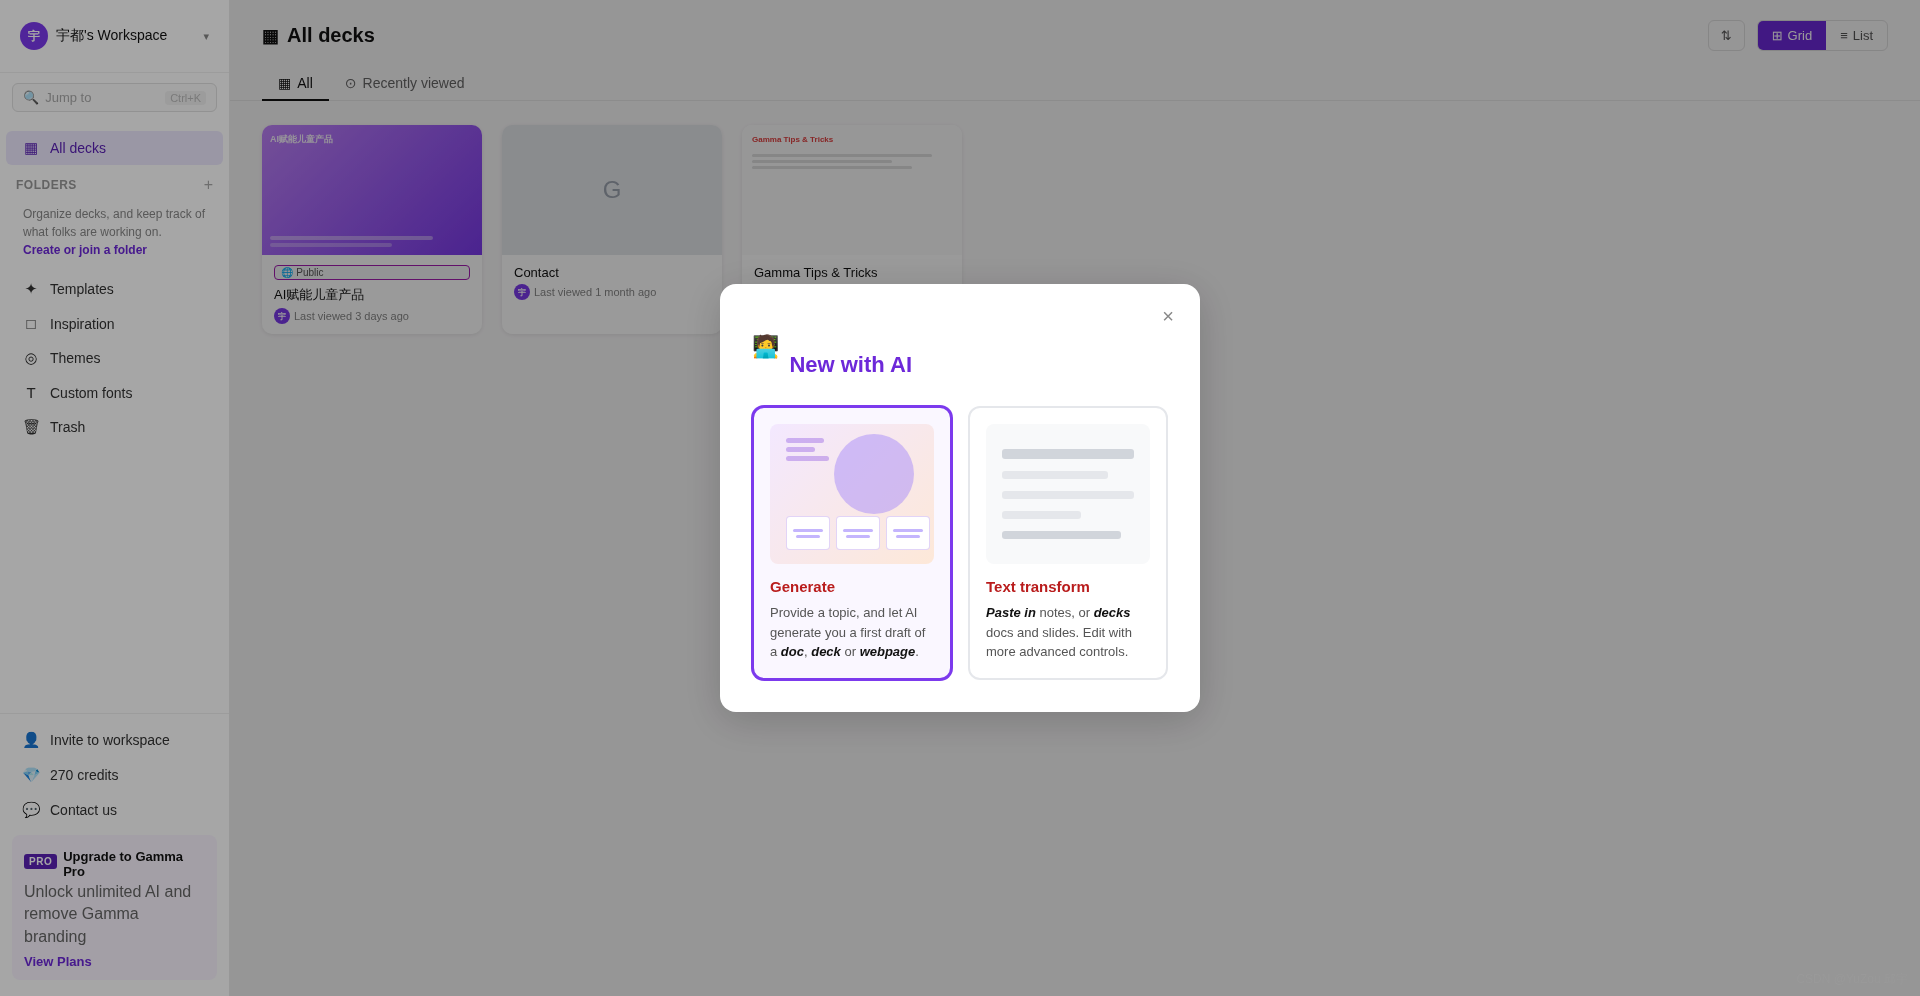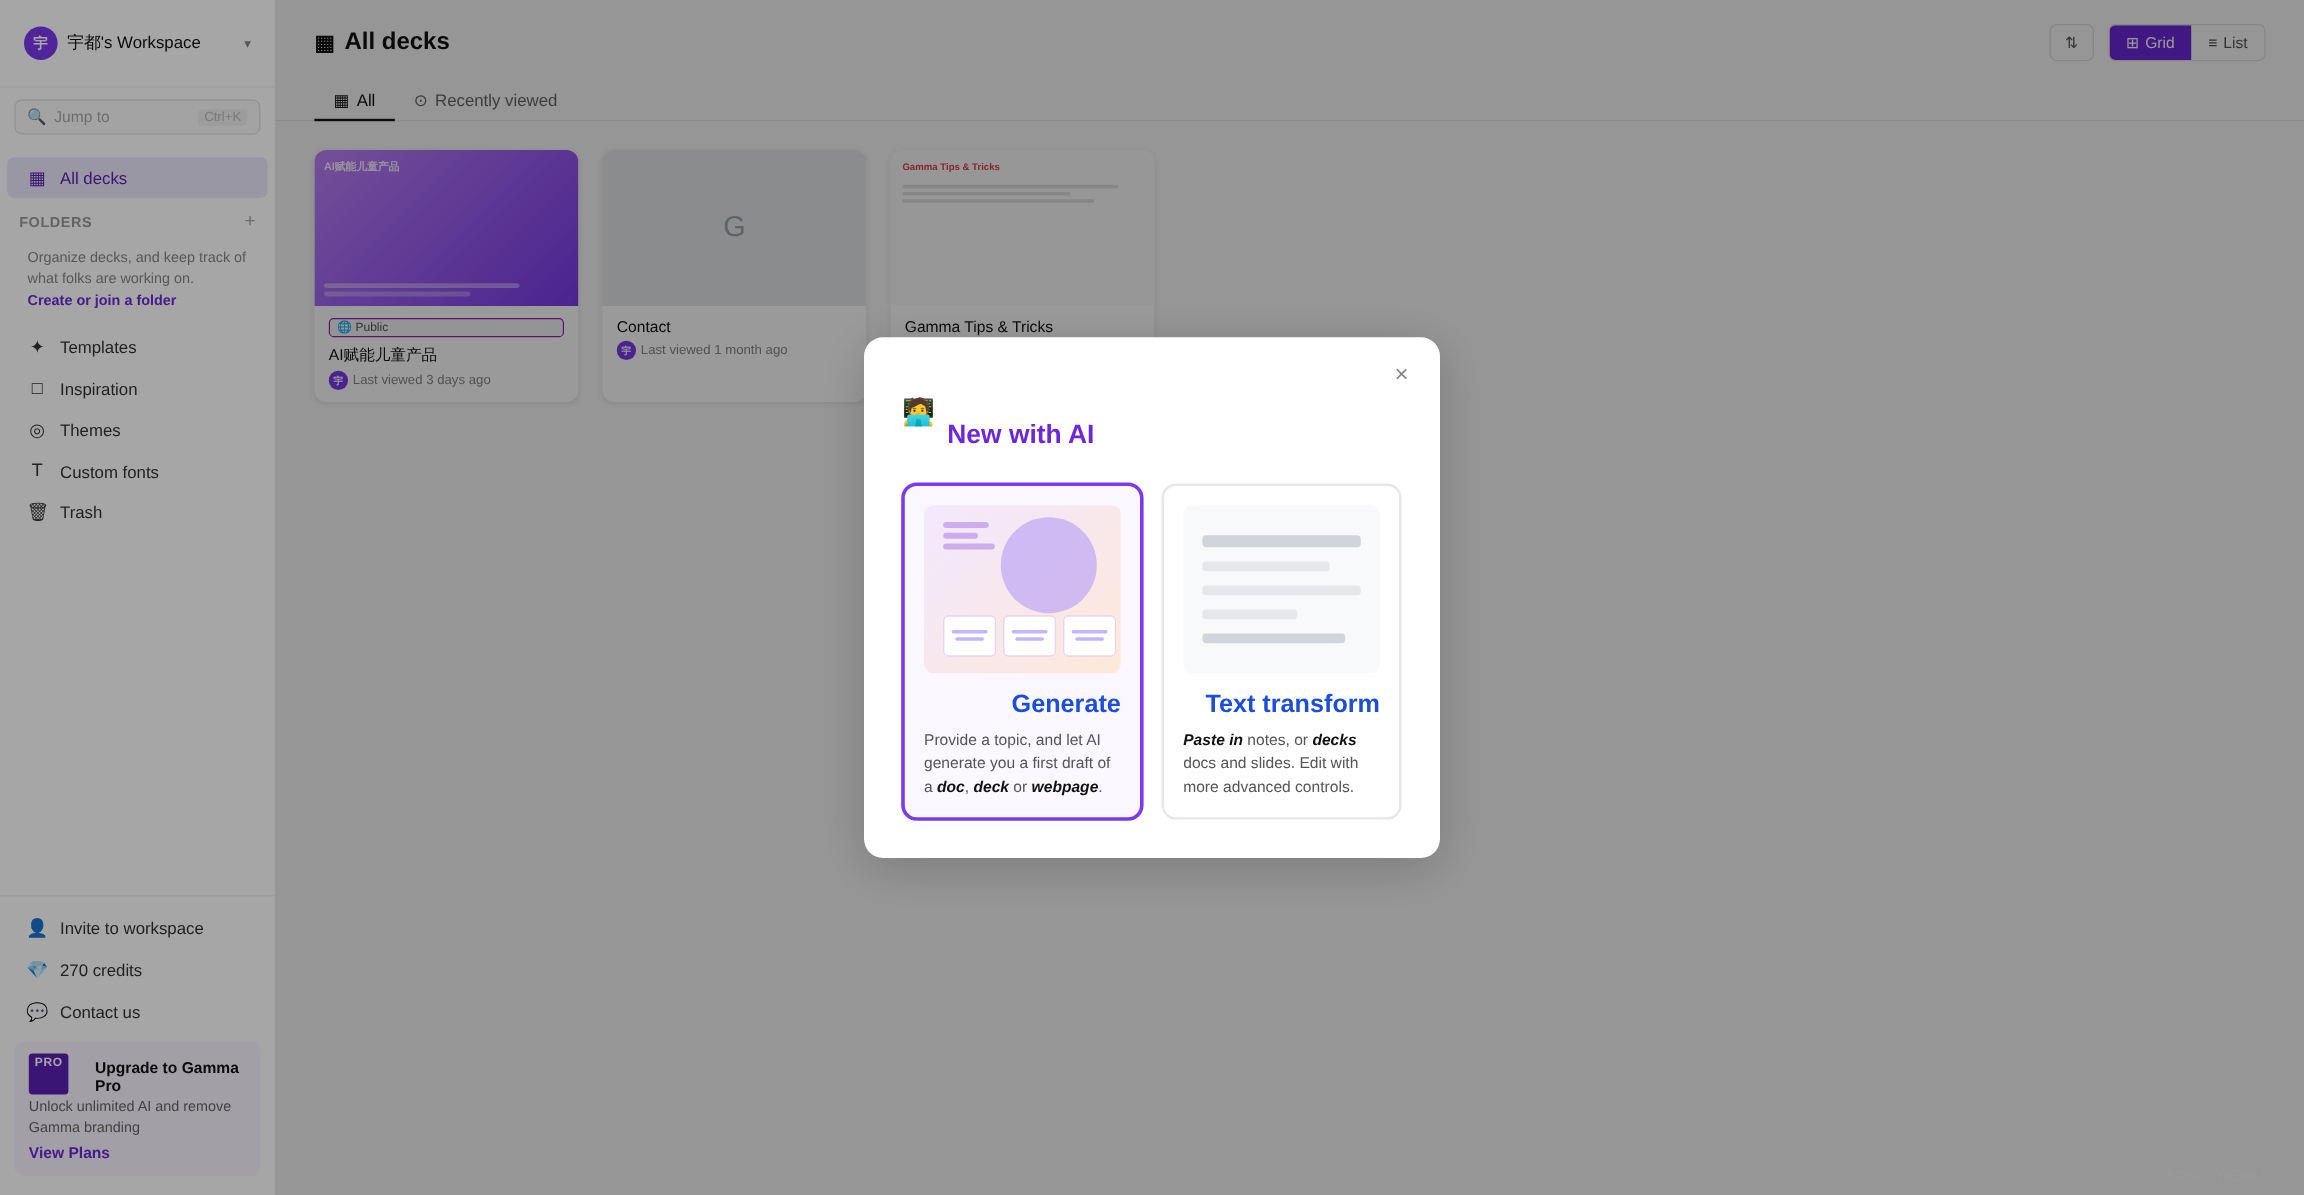--- a/index.html
+++ b/index.html
@@ -114,21 +114,21 @@
       background: #faf5ff;
       border-radius: 8px;
     }
     .pro-badge {
       background: #5b21b6; color: #fff;
       font-size: 10px; font-weight: 700;
       padding: 2px 5px; border-radius: 3px;
       letter-spacing: 0.5px;
     }
     .upgrade-title { font-size: 13px; font-weight: 600; color: #111; margin-top: 4px; }
-    .upgrade-desc { font-size: 12px; color: #666; margin: 2px 0 4px; line-height: 1.4; }
+    .upgrade-desc { font-size: 16px; color: #666; margin: 2px 0 4px; line-height: 1.4; }
     .upgrade-link { font-size: 13px; color: #6d28d9; font-weight: 700; cursor: pointer; }
 
     
     .main {
       flex: 1;
       height: 996px;
       background: #f8f7f8;
       display: flex;
       flex-direction: column;
       overflow: hidden;
@@ -290,21 +290,21 @@
     .transform-thumb {
       background: #f8f9fa;
       width: 100%; height: 100%;
       display: flex; flex-direction: column;
       align-items: flex-start;
       justify-content: center;
       padding: 16px;
       gap: 6px;
     }
 
-    .option-title { font-size: 21px; font-weight: 700; color: #1d4ed8; margin-bottom: 8px; text-align: right; }
+    .option-title { font-size: 15px; font-weight: 700; color: #b91c1c; margin-bottom: 8px; }
     .option-desc { font-size: 13px; color: #555; line-height: 1.5; }
     .option-desc strong { font-weight: 700; color: #111; font-style: italic; }
 
     
     .gen-bg-circle {
       position: absolute;
       width: 80px; height: 80px;
       border-radius: 50%;
       background: rgba(167,139,250,0.5);
       top: 10px; right: 20px;
@@ -424,21 +424,21 @@
     <div class="nav-item">
       <span class="nav-icon">💎</span>
       <span>270 credits</span>
     </div>
     <div class="nav-item">
       <span class="nav-icon">💬</span>
       <span>Contact us</span>
     </div>
 
     <div class="upgrade-box">
-      <div style="display:flex;gap:22px">
+      <div style="display:flex;align-items:center;gap:6px">
         <span class="pro-badge">PRO</span>
         <span class="upgrade-title">Upgrade to Gamma Pro</span>
       </div>
       <div class="upgrade-desc">Unlock unlimited AI and remove Gamma branding</div>
       <a class="upgrade-link">View Plans</a>
     </div>
   </div>
 </div>
 
 <div class="main">

